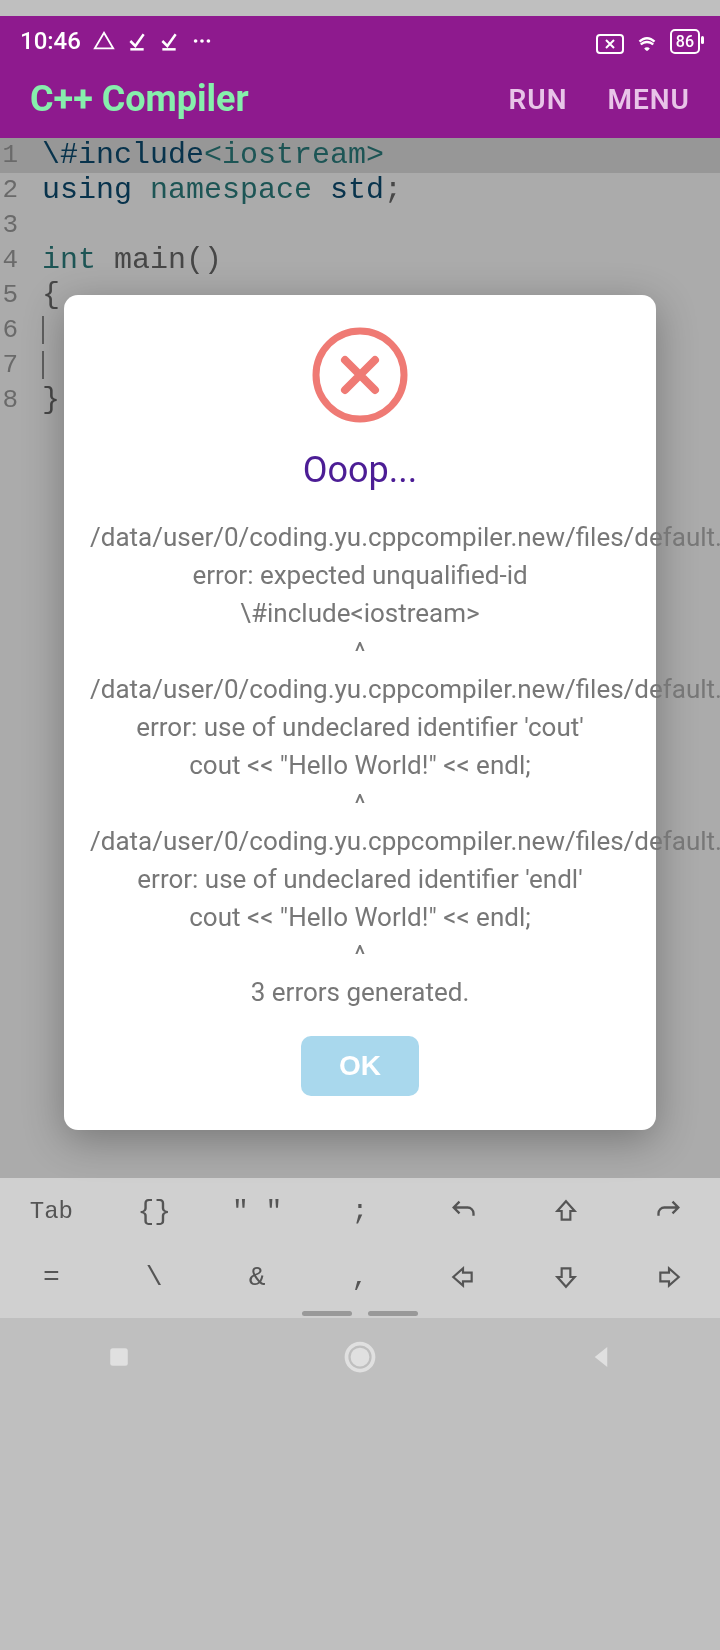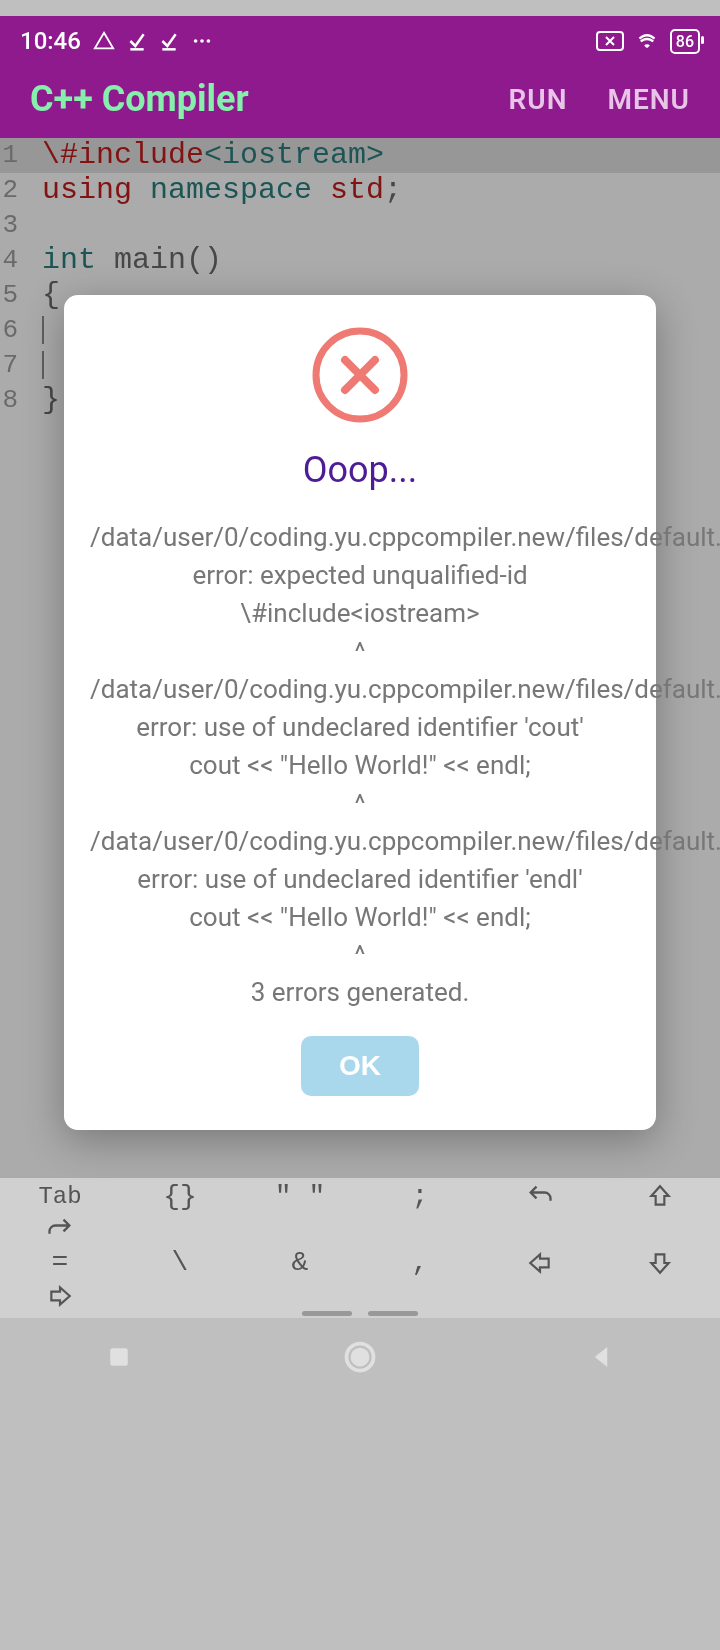--- a/index.html
+++ b/index.html
@@ -17,21 +17,21 @@
     background: #8e1a8e;
     color: #fff;
     display: flex;
     align-items: center;
     padding: 0 20px;
     font-size: 24px;
     font-weight: 500;
     margin-top: 16px;
   }
   .status-left { display: flex; align-items: center; gap: 12px; }
-  .status-right { margin-left: auto; display: flex; align-items: center; gap: 10px; }
+  .status-right { margin-left: auto; display: flex; align-items: flex-end; gap: 10px; }
   .status-icon { display: inline-flex; align-items: center; }
 
   
   .app-bar {
     background: #8e1a8e;
     color: #fff;
     padding: 12px 30px 18px 30px;
     display: flex;
     align-items: center;
   }
@@ -60,21 +60,21 @@
   .code-line { display: flex; }
   .gutter {
     width: 24px;
     text-align: right;
     padding-right: 6px;
     color: #999;
     font-size: 26px;
     flex-shrink: 0;
   }
   .line-content { white-space: pre; }
-  .c-purple { color: #b91c1c; }
+  .c-purple { color: #0c4a6e; }
   .c-teal { color: #2a7a7a; }
   .c-gray { color: #666; }
   .line1 { background: #d9d9d9; }
   .caret {
     display: inline-block;
     width: 2px;
     height: 28px;
     background: #888;
     vertical-align: middle;
   }
@@ -84,21 +84,21 @@
     position: absolute;
     bottom: 0;
     left: 0;
     right: 0;
     background: #d0d0d0;
     height: 140px;
     z-index: 6;
   }
   .sym-row {
     display: grid;
-    grid-template-columns: repeat(6, 1fr);
+    grid-template-columns: repeat(7, 1fr);
     height: 66px;
     align-items: center;
     justify-items: center;
   }
   .sym-cell {
     font-size: 28px;
     color: #555;
     display: flex;
     align-items: center;
     justify-content: center;

